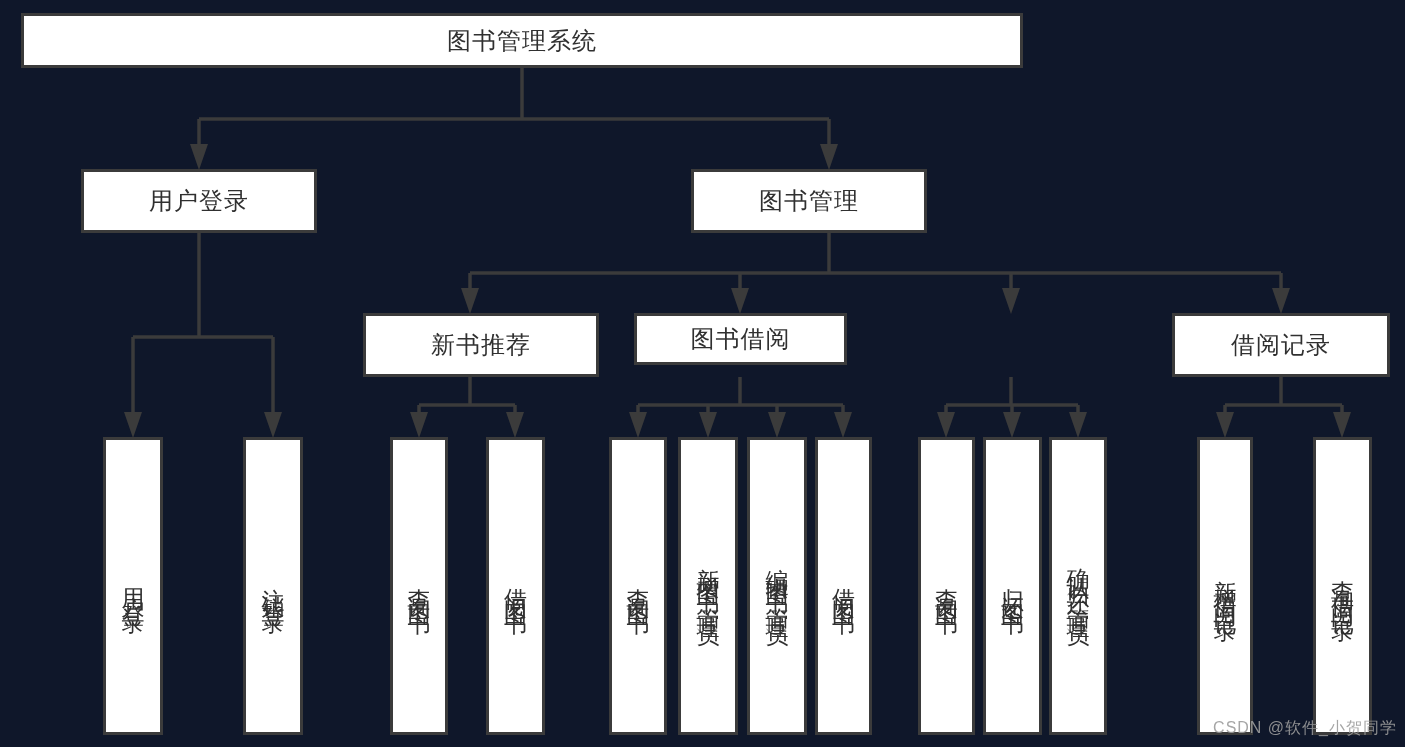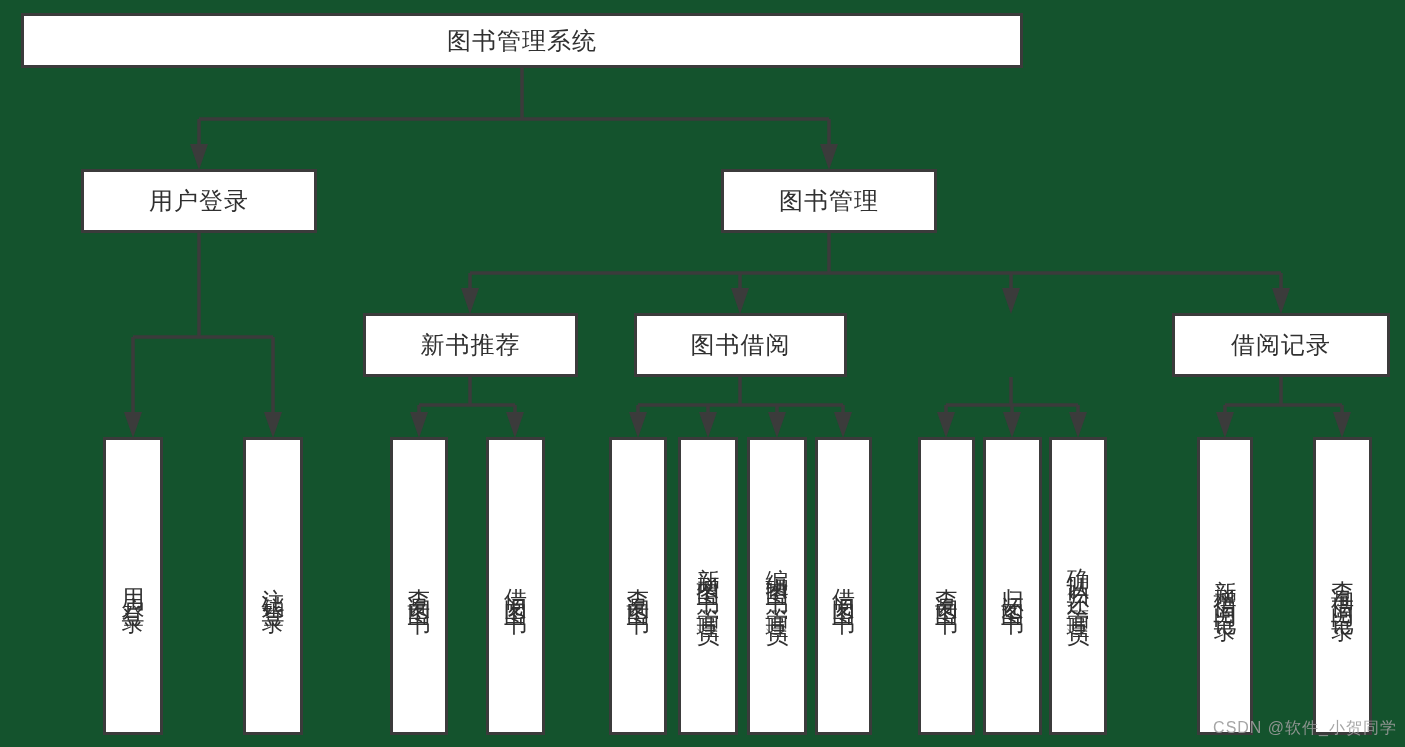--- a/index.html
+++ b/index.html
@@ -1,20 +1,20 @@
 <!DOCTYPE html>
 <html><head>
 <meta charset="utf-8">
 <style>
   html, body { margin: 0; padding: 0; background: #ffffff; }
   #stage {
     position: relative;
     width: 1405px;
     height: 747px;
-    background: #14532d;
+    background: #0f172a;
     overflow: hidden;
     font-family: "Liberation Sans", "DejaVu Sans", sans-serif;
   }
   .connectors {
     position: absolute;
     left: 0; top: 0;
     width: 1405px; height: 747px;
     z-index: 1;
   }
   .node {
@@ -98,28 +98,28 @@
     </g>
   </svg>
 
   <div class="node h" style="left:21px; top:13px; width:1002px; height:55px">
     <span class="lbl">图书管理系统</span>
   </div>
 
   <div class="node h" style="left:81px; top:169px; width:236px; height:64px">
     <span class="lbl">用户登录</span>
   </div>
-  <div class="node h" style="left:721px; top:169px; width:216px; height:64px">
+  <div class="node h" style="left:691px; top:169px; width:236px; height:64px">
     <span class="lbl">图书管理</span>
   </div>
 
-  <div class="node h" style="left:363px; top:313px; width:215px; height:64px">
+  <div class="node h" style="left:363px; top:313px; width:236px; height:64px">
     <span class="lbl">新书推荐</span>
   </div>
-  <div class="node h" style="left:634px; top:313px; width:213px; height:64px">
+  <div class="node h" style="left:634px; top:313px; width:213px; height:52px">
     <span class="lbl">图书借阅</span>
   </div>
   <div class="node h" style="left:1172px; top:313px; width:218px; height:64px">
     <span class="lbl">借阅记录</span>
   </div>
 
   <div class="node v" style="left:103px; top:437px; width:60px; height:298px">
     <span class="lbl">用户登录</span>
   </div>
   <div class="node v" style="left:243px; top:437px; width:60px; height:298px">

